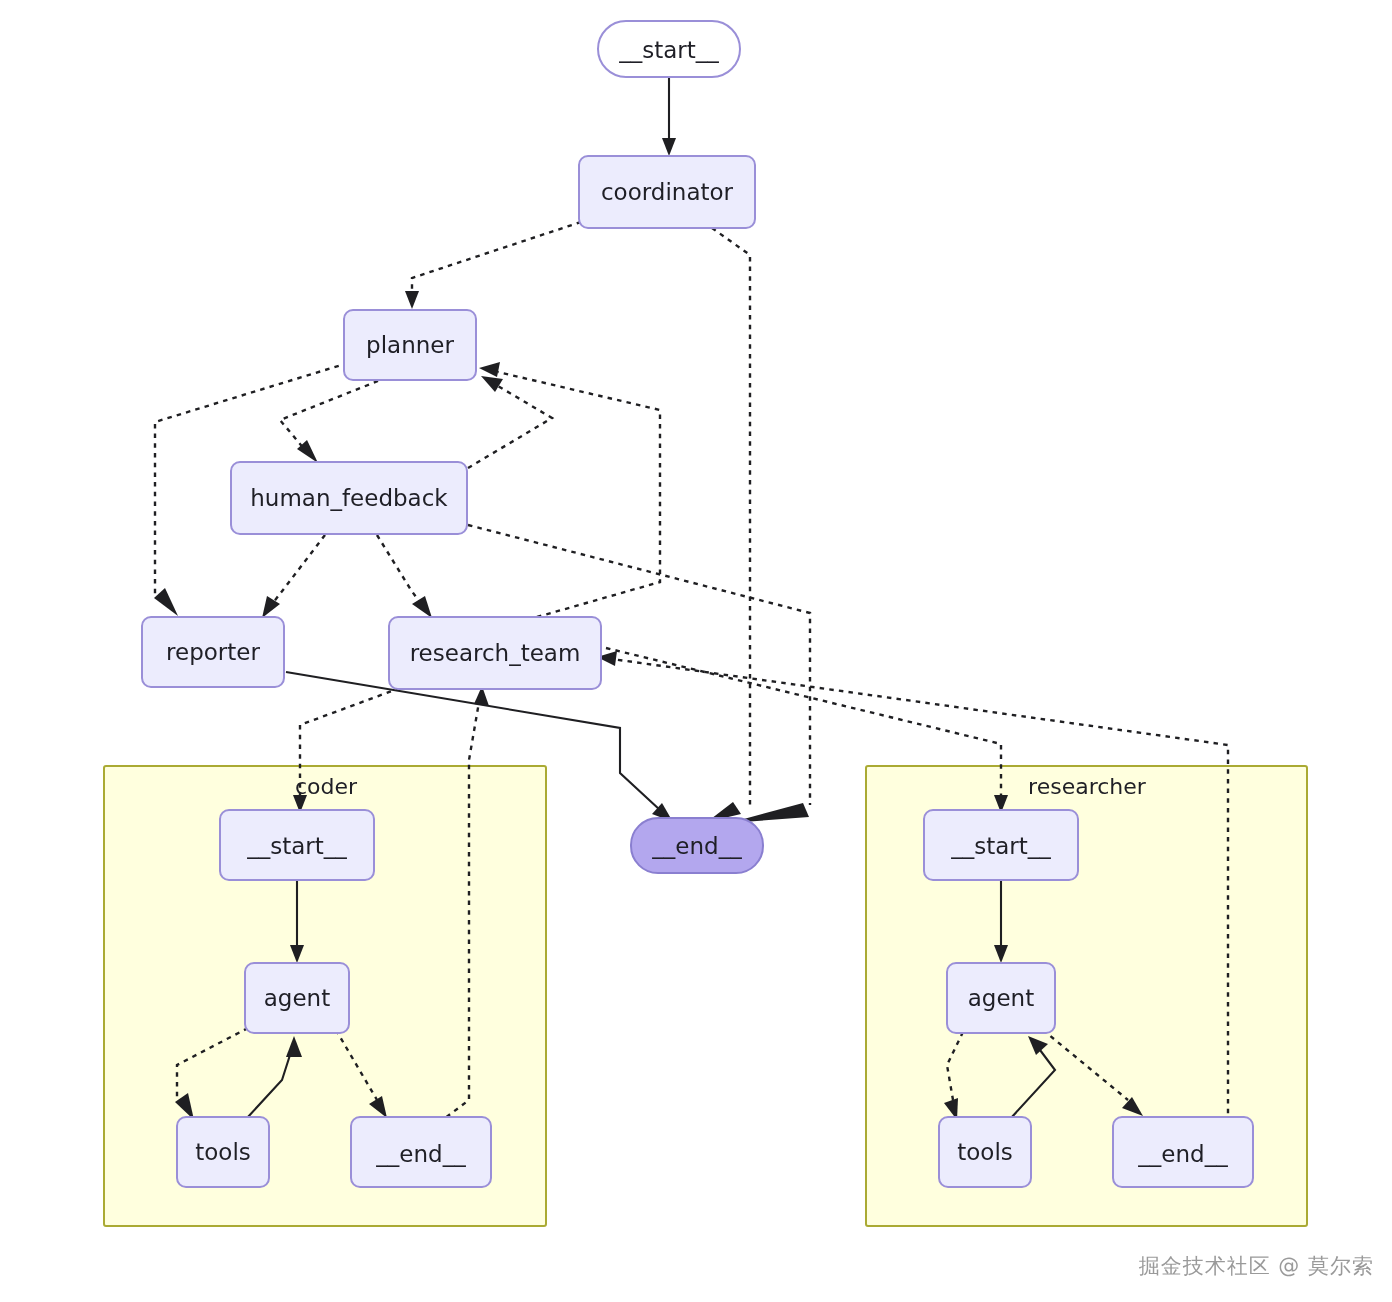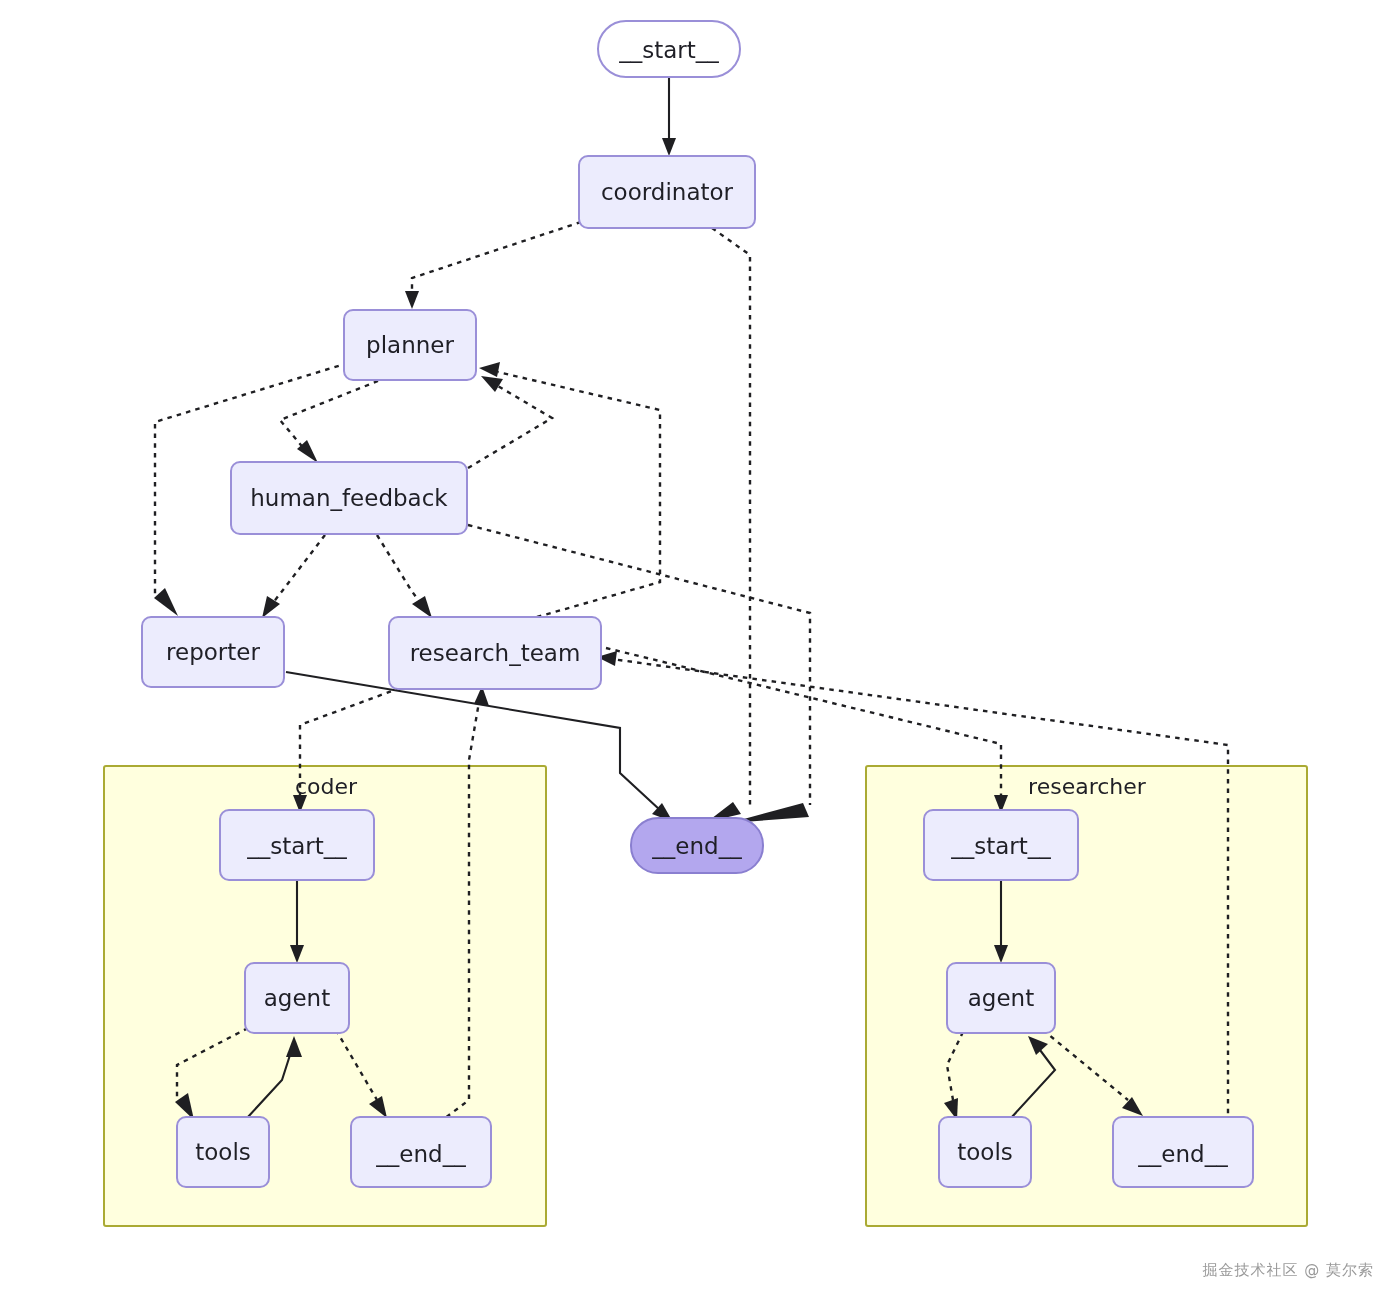--- a/index.html
+++ b/index.html
@@ -31,21 +31,21 @@
   .nodebox.terminal-start{fill:#ffffff;stroke:#9a8fd8;stroke-width:2;}
   .cluster{fill:#ffffde;stroke:#aaaa33;stroke-width:2;}
 
   .edge{fill:none;stroke:#1f1f22;stroke-width:2.1;}
   .edge.dotted{stroke-dasharray:4.5 5.2;stroke-width:2.4;}
   .arrowfill{fill:#1f1f22;}
 
   .watermark{
     position:absolute;
     right:18px;bottom:22px;
-    font-size:15px;
+    font-size:21px;
     color:#9a9a9a;
     font-family:"DejaVu Sans","Liberation Sans",sans-serif;
     white-space:nowrap;
     letter-spacing:1px;
     user-select:none;
   }
 </style>
 </head>
 <body>
 

